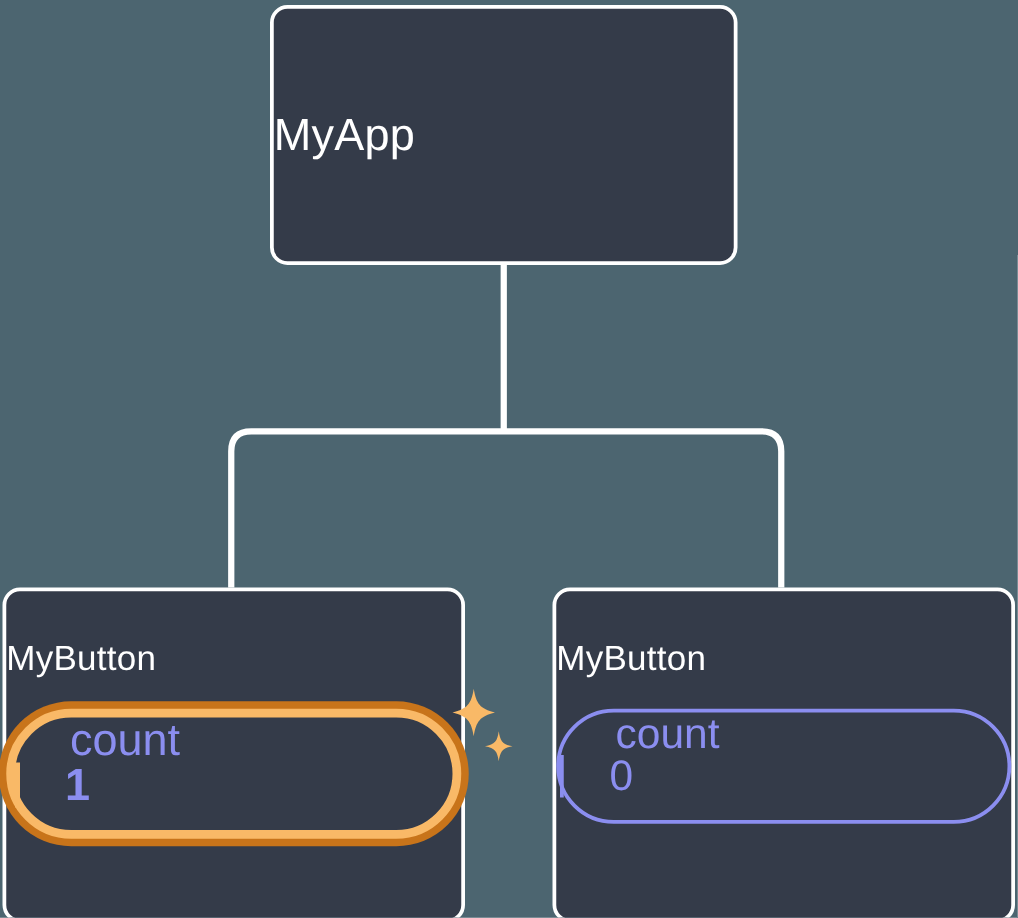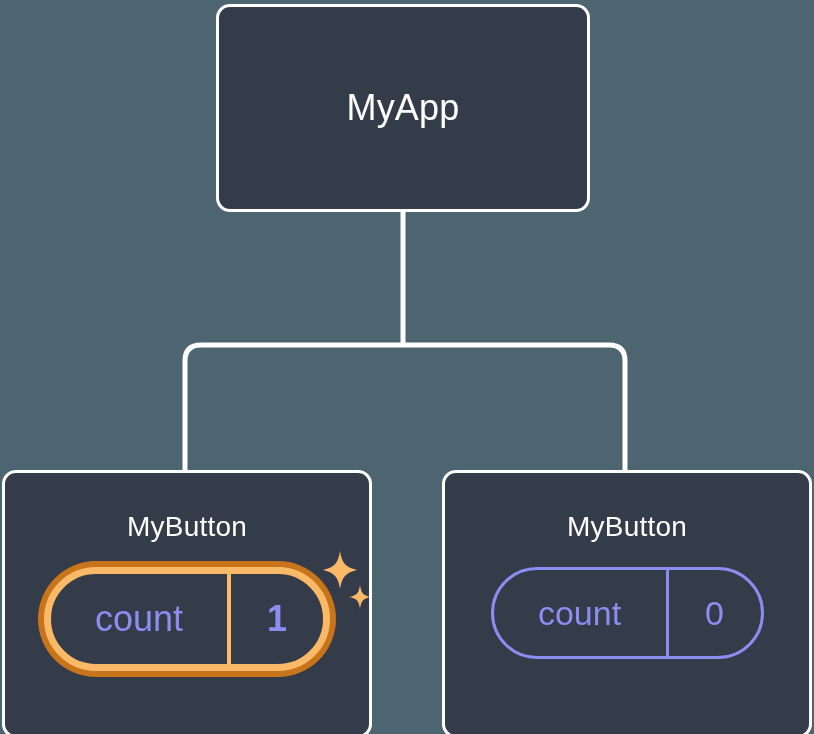--- a/index.html
+++ b/index.html
@@ -32,21 +32,20 @@
 
   
   .node-card {
     position: absolute;
     box-sizing: border-box;
     background: #343b49;
     border: 3px solid #ffffff;
     border-radius: 14px;
     display: flex;
     flex-direction: column;
-    align-items: center;
   }
   #node-root {
     left: 216px;
     top: 4px;
     width: 374px;
     height: 208px;
     justify-content: center;
   }
   #node-child-left {
     left: 2px;
@@ -80,20 +79,21 @@
     position: relative;
     margin-top: 26px;
   }
   .pill {
     box-sizing: border-box;
     display: flex;
     align-items: stretch;
     height: 92px;
     border-radius: 46px;
     background: #343b49;
+    flex-direction: column;
   }
   .pill-plain {
     border: 3px solid #8b8ef0;
   }
   .pill-highlight {
     border: 7px solid #f9b967;
     box-shadow: 0 0 0 6px #c8741a;
     height: 104px;
     border-radius: 52px;
   }

